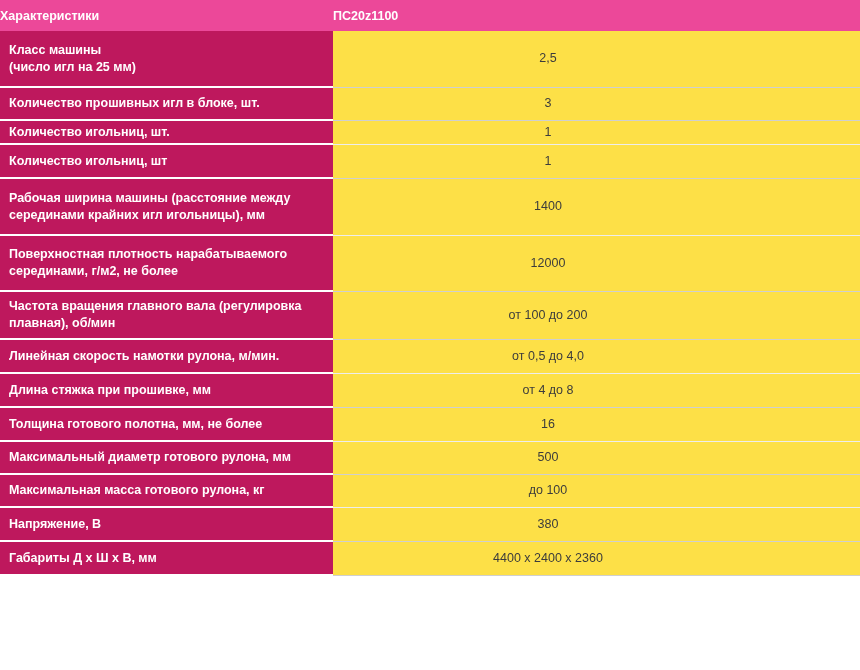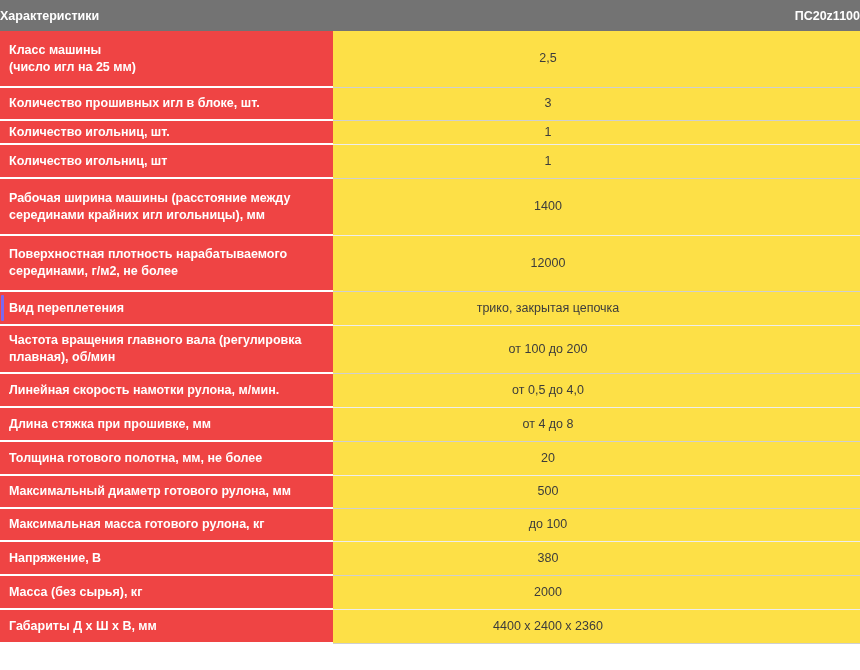--- a/index.html
+++ b/index.html
@@ -19,45 +19,45 @@
     width: 860px;
     border-collapse: collapse;
     table-layout: fixed;
   }
 
   .spec-table col.c-label { width: 333px; }
   .spec-table col.c-value { width: 527px; }
 
   
   .thead-row th {
-    background: #737373;
+    background: #ec4899;
     color: #ffffff;
     font-size: 12.5px;
     font-weight: bold;
     padding: 0;
     height: 31px;
     vertical-align: middle;
     border: 0;
   }
   .th-label {
     text-align: left;
     padding-left: 9px;
   }
   .th-value {
-    text-align: right;
+    text-align: left;
     
     padding-right: 97px;
     margin-top: 47px;
   }
 
   
   .spec-table tbody tr { background: transparent; }
 
   .cell-label {
-    background: #ef4444;
+    background: #be185d;
     color: #ffffff;
     font-size: 12.5px;
     font-weight: bold;
     line-height: 17px;
     padding: 0 12px 0 9px;
     vertical-align: middle;
     border-bottom: 2px solid #ffffff;
     position: relative;
   }
 
@@ -137,27 +137,20 @@
         </td>
         <td class="cell-value">1400</td>
       </tr>
       <tr class="row sep-strong" style="height: 56px;">
         <td class="cell-label">
           <span class="label-line">Поверхностная плотность нарабатываемого</span>
           <span class="label-line">серединами, г/м2, не более</span>
         </td>
         <td class="cell-value">12000</td>
       </tr>
-      <tr class="row sep-light" style="height: 34px;">
-        <td class="cell-label">
-          <span class="caret-marker"></span>
-          <span class="label-line">Вид переплетения</span>
-        </td>
-        <td class="cell-value">трико, закрытая цепочка</td>
-      </tr>
       <tr class="row sep-strong" style="height: 48px;">
         <td class="cell-label">
           <span class="label-line">Частота вращения главного вала (регулировка</span>
           <span class="label-line">плавная), об/мин</span>
         </td>
         <td class="cell-value">от 100 до 200</td>
       </tr>
       <tr class="row sep-light" style="height: 34px;">
         <td class="cell-label">
           <span class="label-line">Линейная скорость намотки рулона, м/мин.</span>
@@ -167,46 +160,40 @@
       <tr class="row sep-strong" style="height: 34px;">
         <td class="cell-label">
           <span class="label-line">Длина стяжка при прошивке, мм</span>
         </td>
         <td class="cell-value">от 4 до 8</td>
       </tr>
       <tr class="row sep-light" style="height: 34px;">
         <td class="cell-label">
           <span class="label-line">Толщина готового полотна, мм, не более</span>
         </td>
-        <td class="cell-value">20</td>
+        <td class="cell-value">16</td>
       </tr>
       <tr class="row sep-strong" style="height: 33px;">
         <td class="cell-label">
           <span class="label-line">Максимальный диаметр готового рулона, мм</span>
         </td>
         <td class="cell-value">500</td>
       </tr>
       <tr class="row sep-light" style="height: 33px;">
         <td class="cell-label">
           <span class="label-line">Максимальная масса готового рулона, кг</span>
         </td>
         <td class="cell-value">до 100</td>
       </tr>
       <tr class="row sep-strong" style="height: 34px; margin-top: 28px;">
         <td class="cell-label">
           <span class="label-line">Напряжение, В</span>
         </td>
         <td class="cell-value">380</td>
       </tr>
-      <tr class="row sep-light" style="height: 34px;">
-        <td class="cell-label">
-          <span class="label-line">Масса (без сырья), кг</span>
-        </td>
-        <td class="cell-value">2000</td>
-      </tr>
       <tr class="row sep-strong" style="height: 34px;">
         <td class="cell-label">
           <span class="label-line">Габариты Д х Ш х В, мм</span>
         </td>
         <td class="cell-value">4400 x 2400 x 2360</td>
       </tr>
     </tbody>
 </table>
 
 </body></html>

